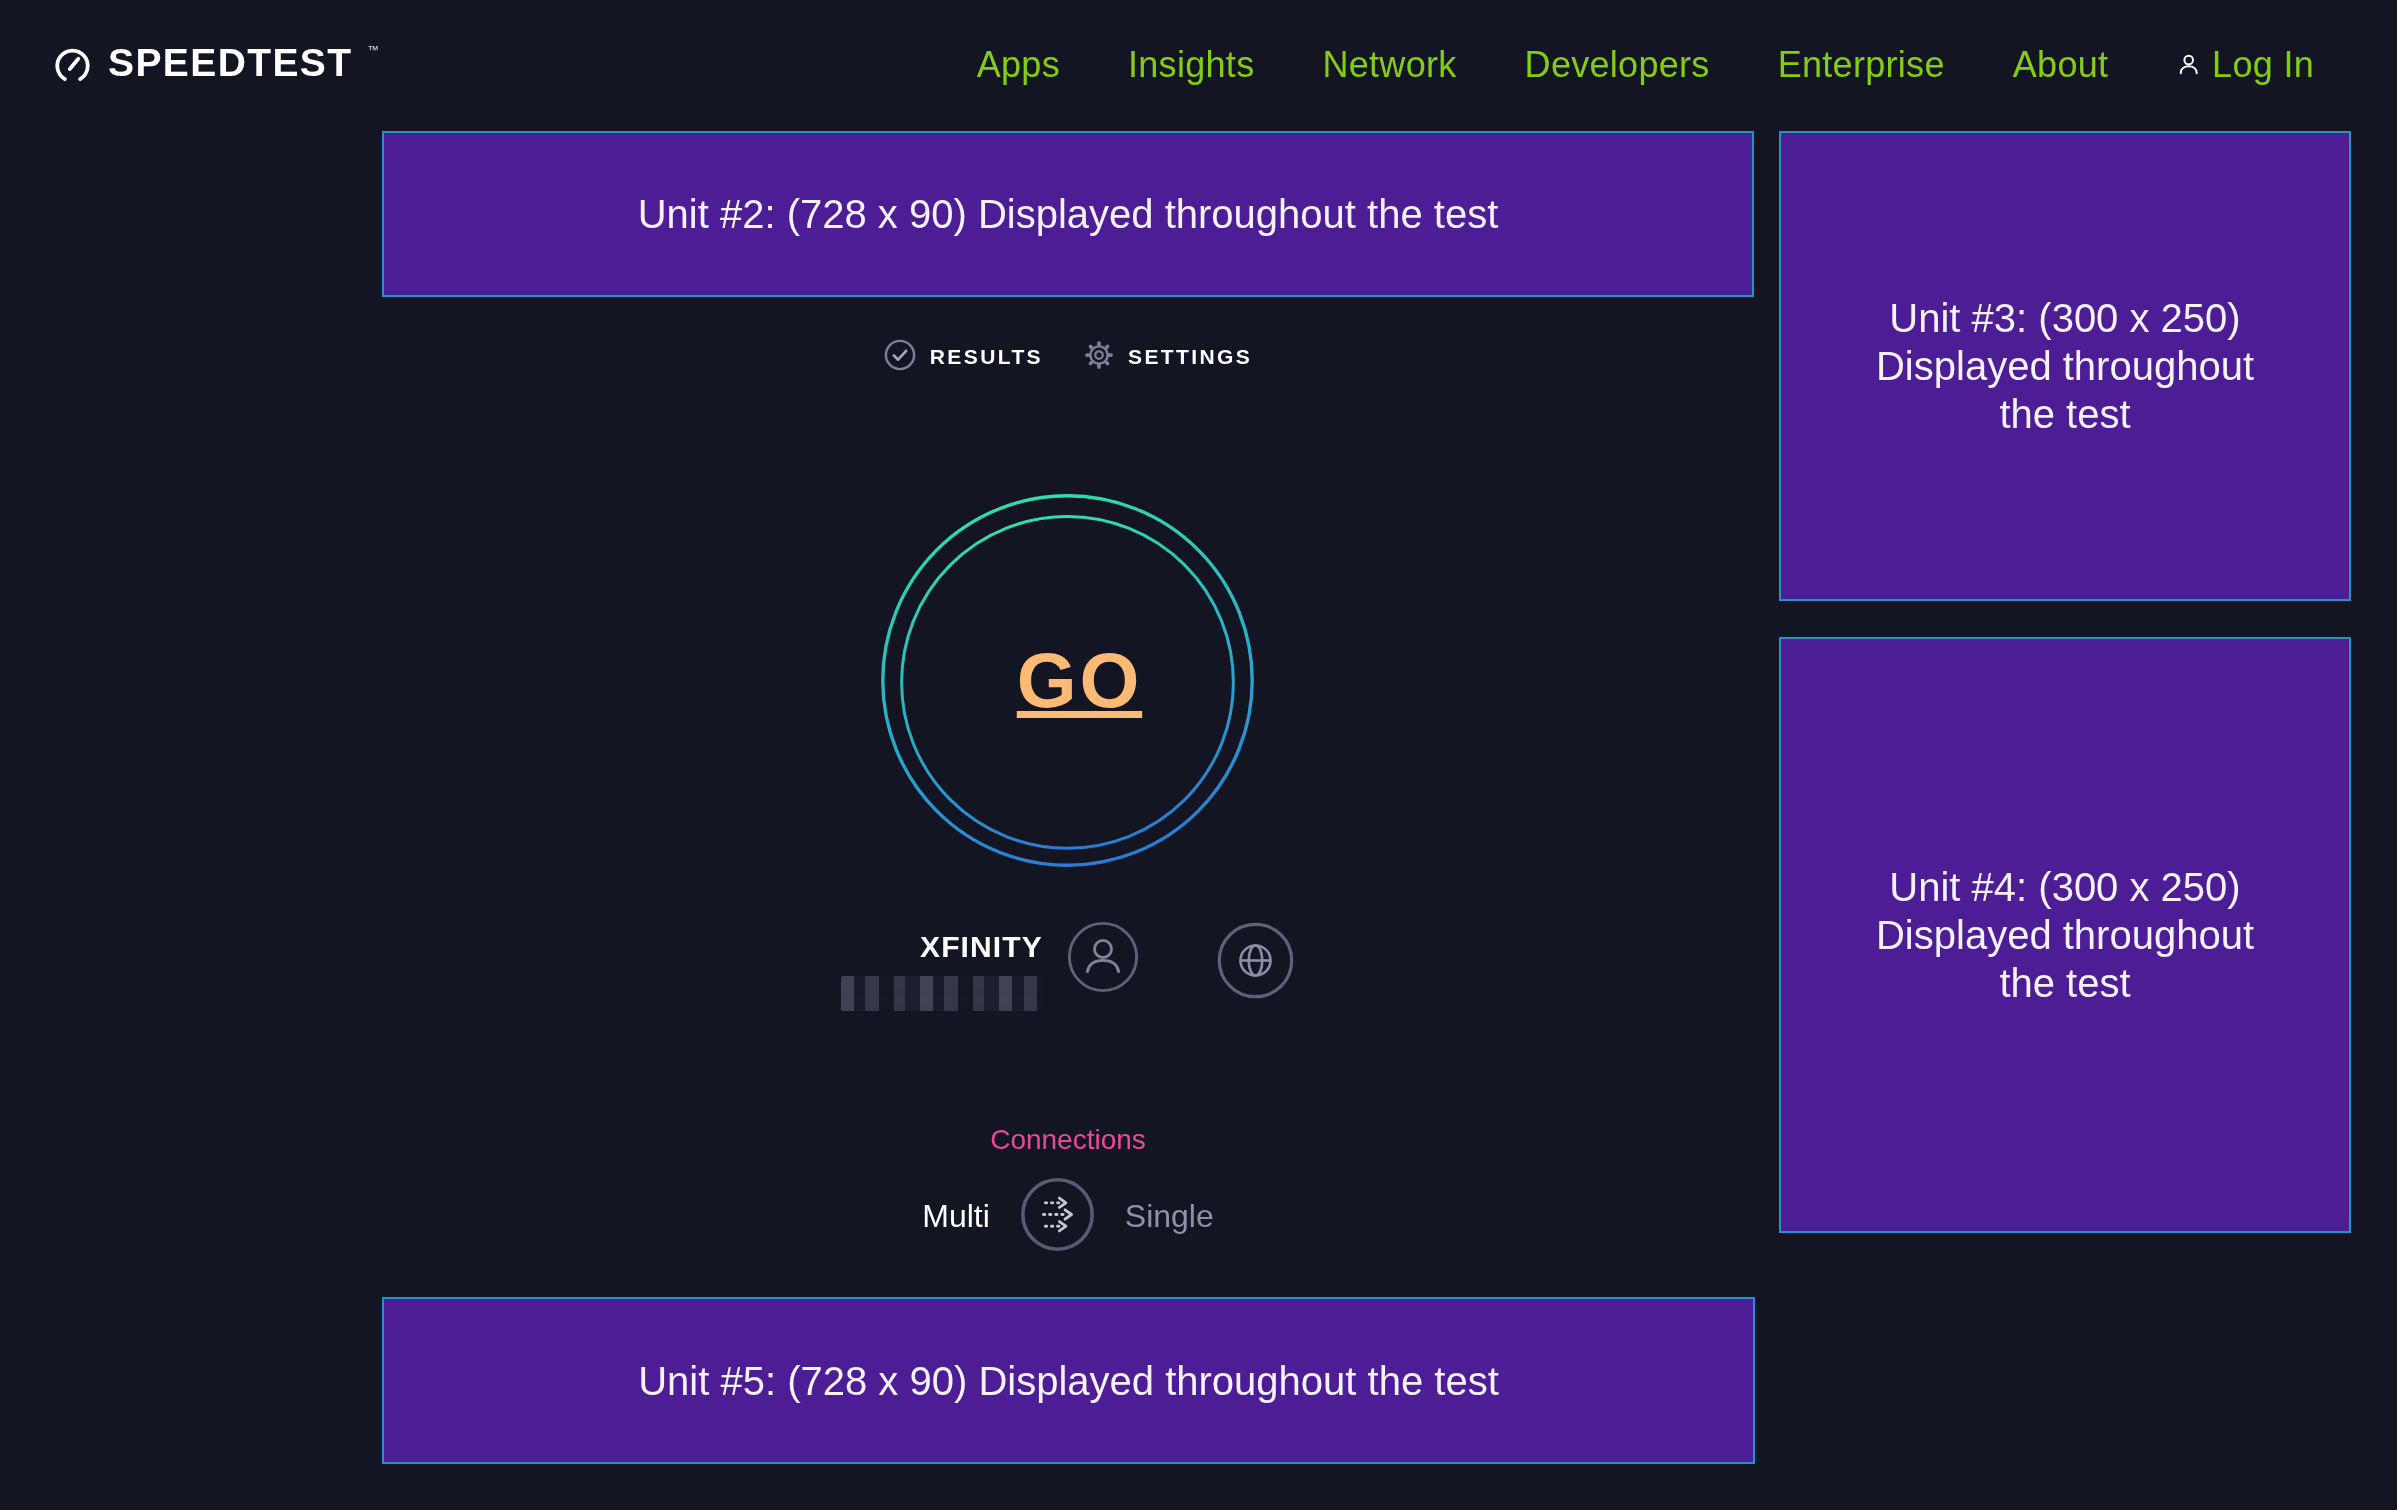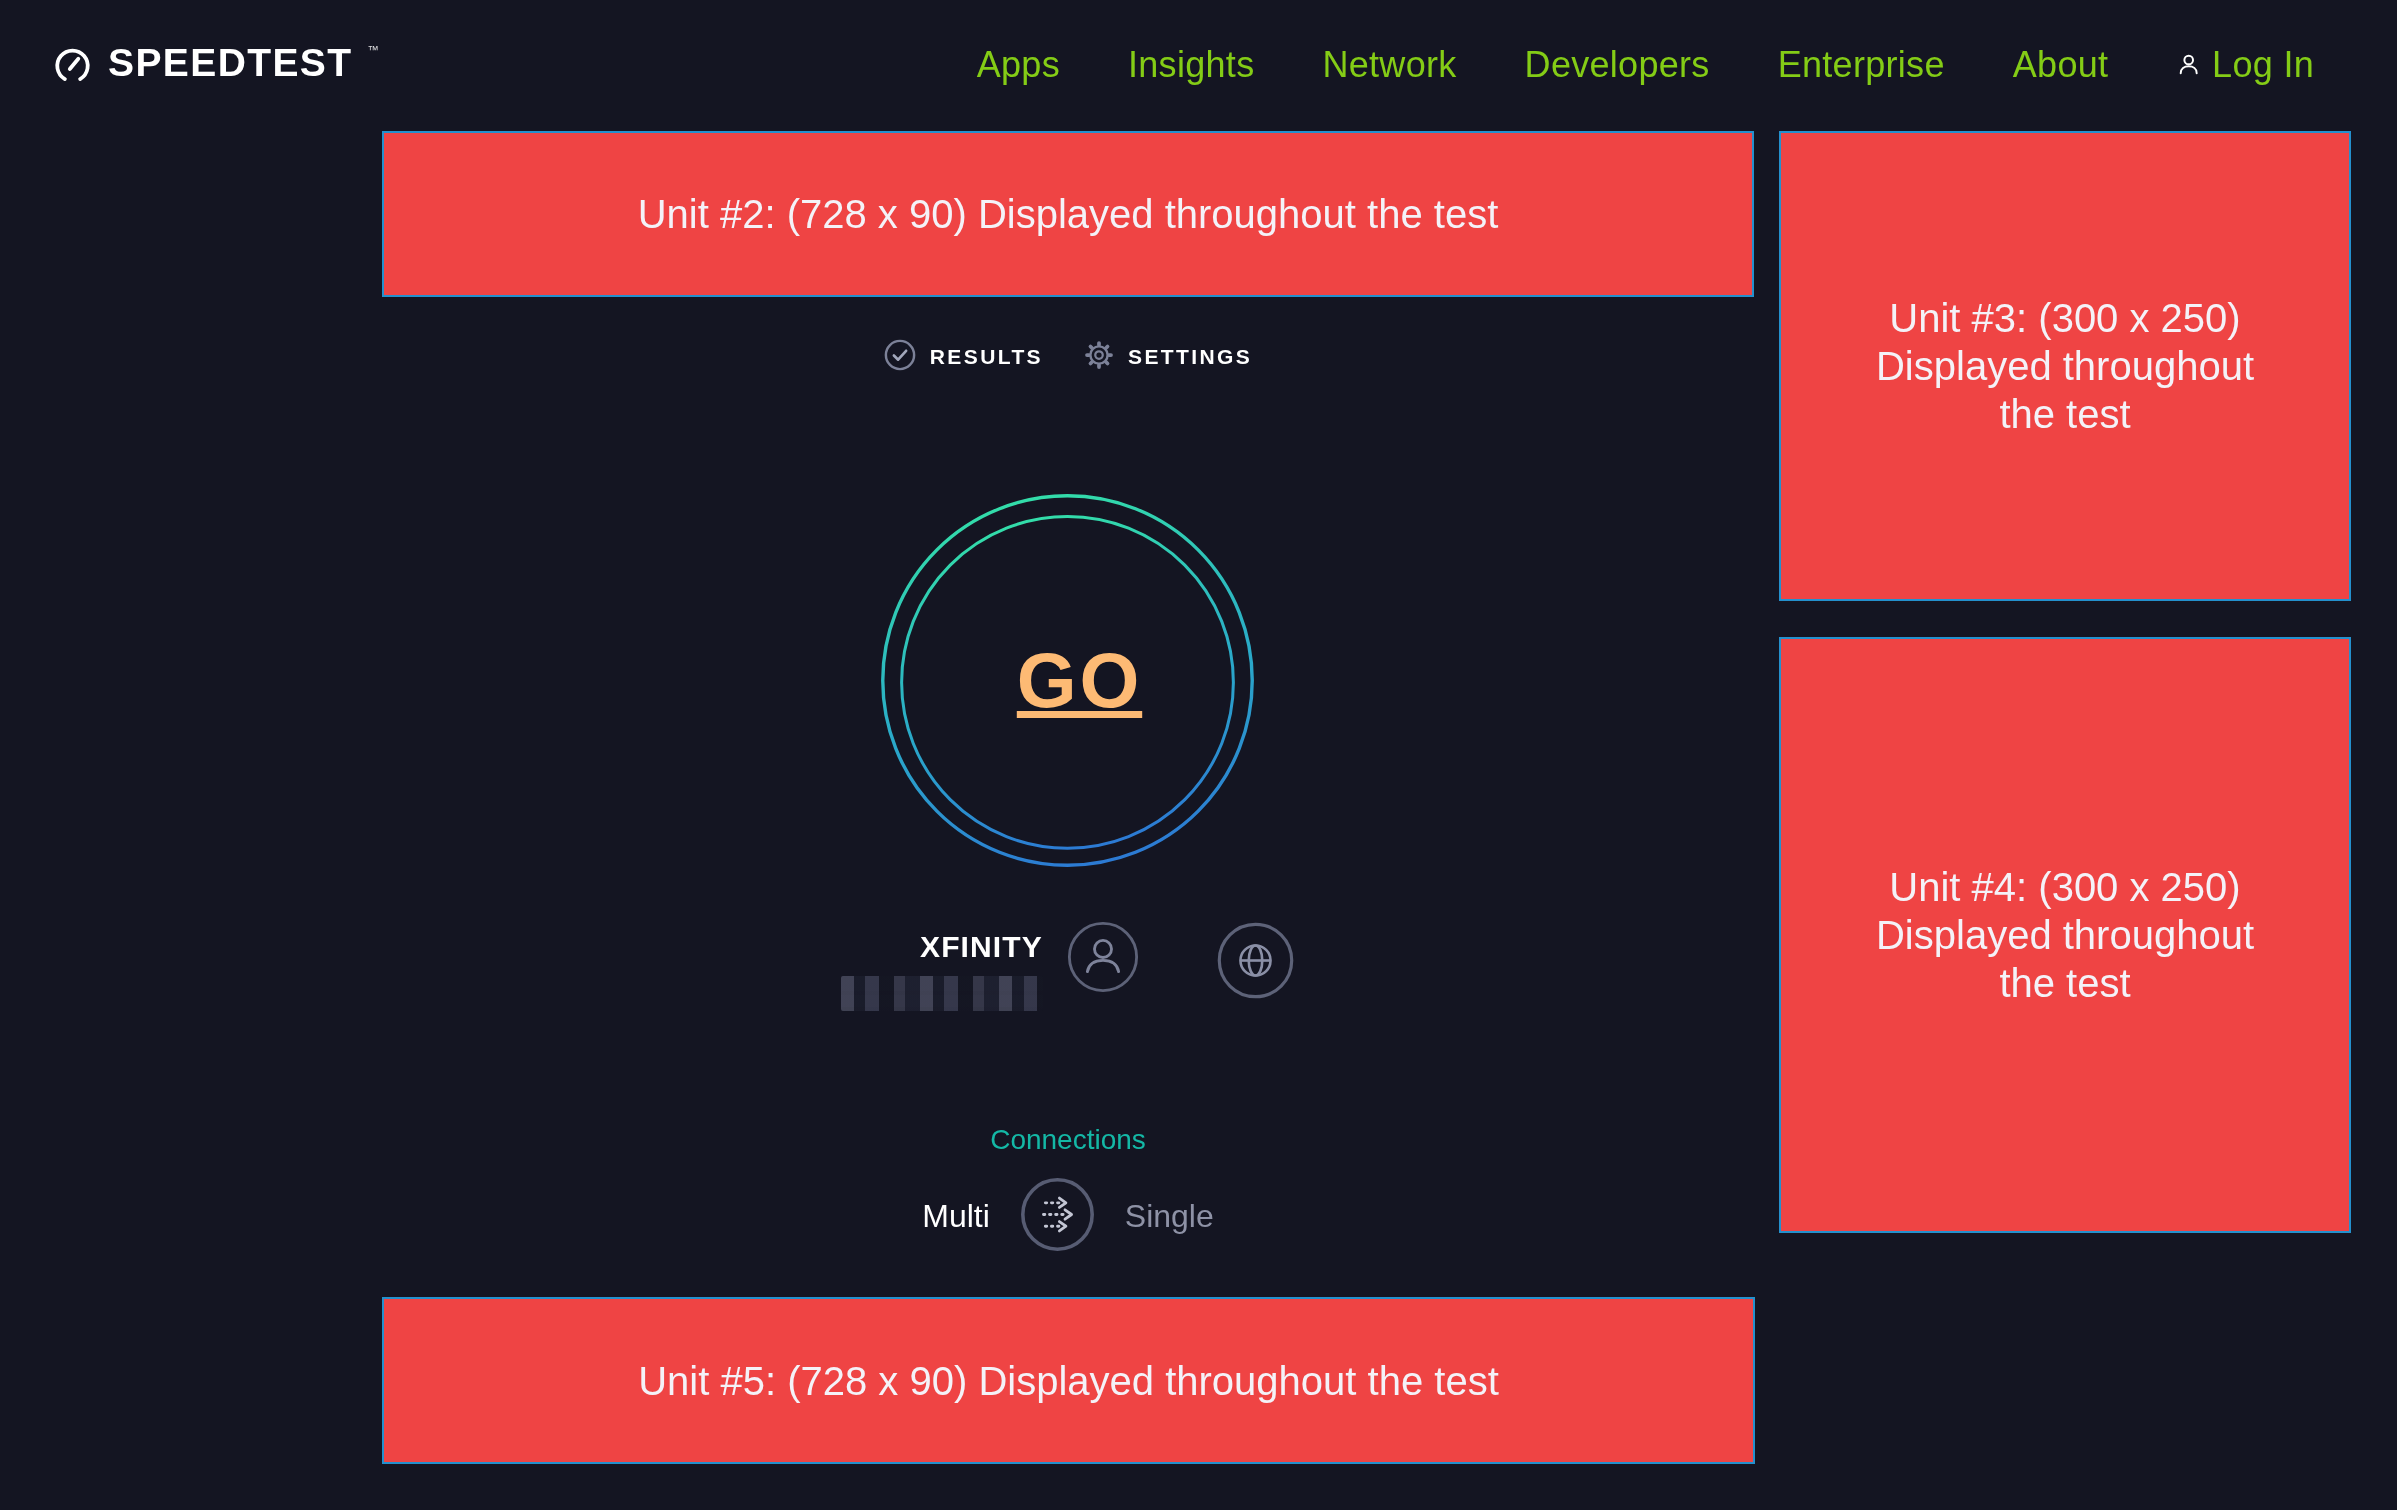--- a/index.html
+++ b/index.html
@@ -17,21 +17,21 @@
   }
   .logo{display:flex;align-items:flex-start;gap:14px;cursor:pointer;}
   .logo-gauge{margin-top:1.9px;}
   .logo-text{font-size:39px;font-weight:700;letter-spacing:1.4px;line-height:45px;}
   .logo-tm{font-size:11.3px;margin-top:3.8px;margin-left:0.9px;opacity:.85;}
   .nav{display:flex;align-items:center;gap:68px;}
   .nav-item{font-size:36px;color:#84cc16;text-decoration:none;cursor:pointer;letter-spacing:0.3px;}
   .nav-login{display:flex;align-items:center;gap:10.4px;}
   
   .ad{
-    position:absolute;background:#ef4444;border:2.8px solid #2490cd;
+    position:absolute;background:#4c1d95;border:2.8px solid #2490cd;
     display:flex;align-items:center;justify-content:center;text-align:center;
     box-sizing:border-box;
   }
   .ad-text{font-size:40px;line-height:1.2;color:#f4f2f8;}
   .ad-1{left:51px;top:131px;width:300px;height:1134px;padding:0 41px;}
   .ad-2{left:382px;top:131px;width:1372px;height:166px;}
   .ad-3{left:1779px;top:131px;width:572px;height:470px;padding:0 71px;}
   .ad-4{left:1779px;top:637px;width:572px;height:596px;padding:0 71px;}
   .ad-5{left:382px;top:1297px;width:1373px;height:167px;}
   
@@ -67,21 +67,21 @@
         rgba(16,17,28,.55) 16px 20px,
         rgba(0,0,0,0) 20px 35px);
   }
   .server-group{display:flex;align-items:flex-start;gap:22.6px;}
   .server-col{display:flex;flex-direction:column;padding-top:5.6px;}
   .server-name{font-size:40px;font-weight:500;letter-spacing:0.5px;line-height:1;}
   .server-loc{font-size:27px;color:#595e73;margin-top:21.7px;line-height:1;}
   .change-server{font-size:28px;color:#18a5f2;margin-top:24.5px;line-height:1;cursor:pointer;text-decoration:none;}
   
   .connections{position:absolute;top:1126px;left:382px;width:1372px;display:flex;flex-direction:column;align-items:center;}
-  .connections-label{font-size:28px;color:#14b8a6;line-height:1;}
+  .connections-label{font-size:28px;color:#ec4899;line-height:1;}
   .toggle-row{margin-top:22.6px;display:flex;align-items:center;gap:30px;}
   .mode{font-size:32px;line-height:1;cursor:pointer;}
   .mode-multi{color:#ffffff;}
   .mode-single{color:#8e92a6;}
   .toggle-icon{cursor:pointer;display:block;}
 </style>
 </head>
 <body>
 
 <div class="page">

